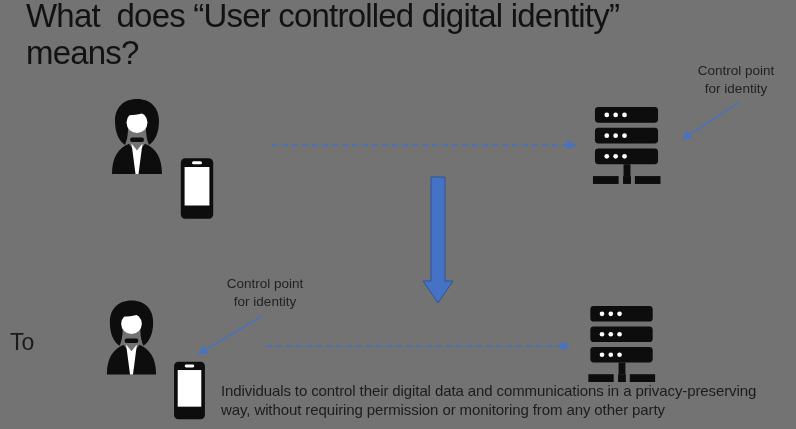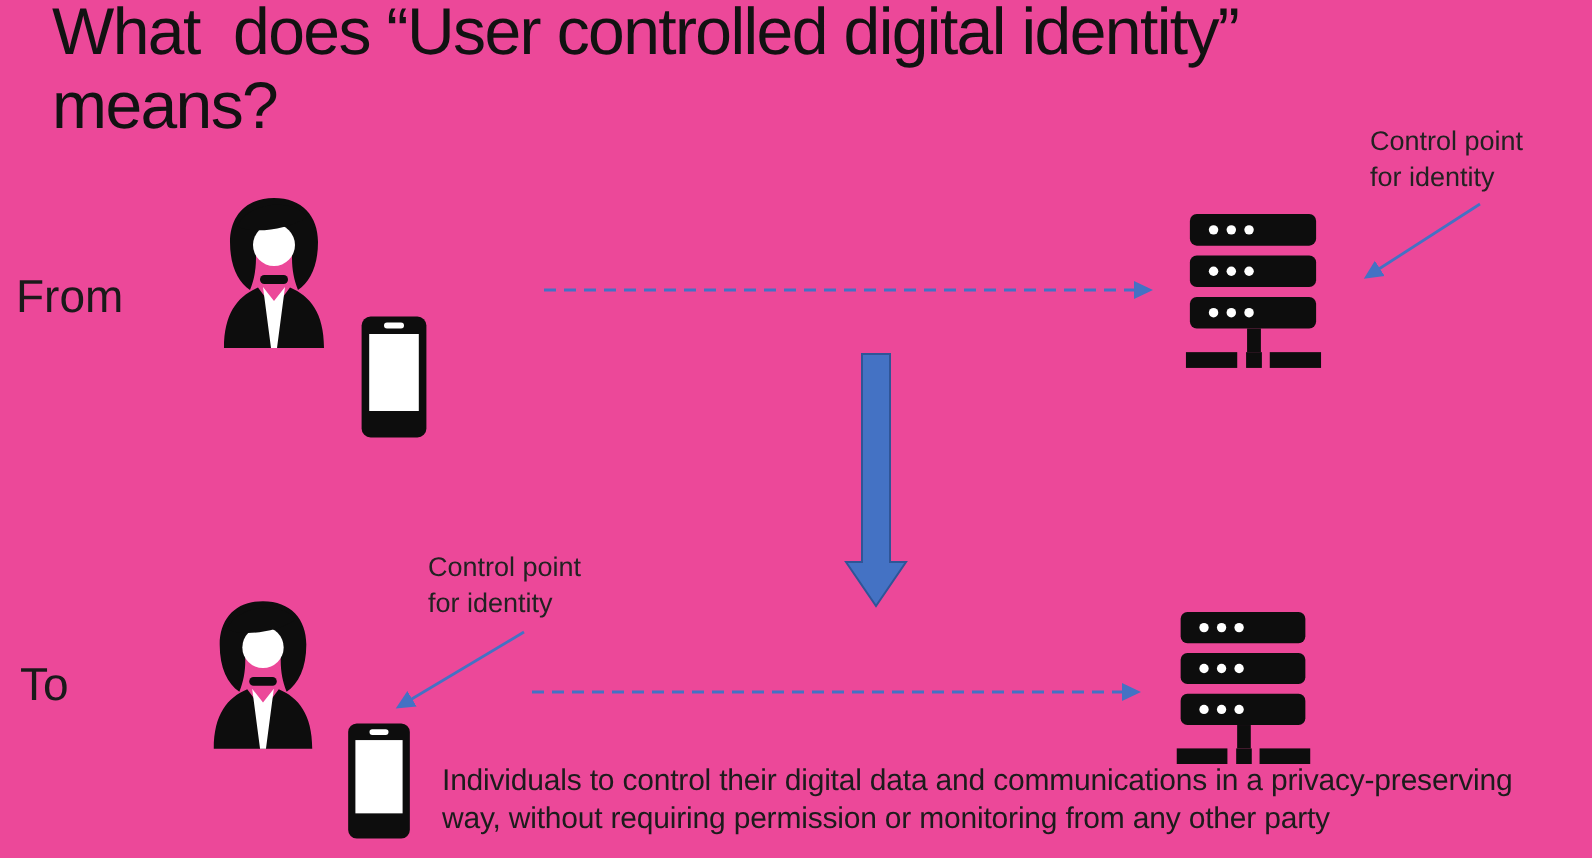--- a/index.html
+++ b/index.html
@@ -1,28 +1,28 @@
 <!DOCTYPE html>
 <html style="--blue: #4472C4; --arrow-fill: #4472C4; --arrow-border: #2F5597; --ink: #0D0D0D; --text: #151515;"><head>
 <meta charset="utf-8">
 <style>
   html,body{margin:0;padding:0;background:#fff;}
   .slide{
-    position:relative;width:796px;height:429px;background:#ec4899;
+    position:relative;width:796px;height:429px;background:#737373;
     font-family:"Liberation Sans", sans-serif;overflow:hidden;color:var(--text,#151515);
   }
   .abs{position:absolute;}
   .title{
     left:26px;top:-2px;width:750px;margin:0;
     font-size:33px;font-weight:400;line-height:1.12;letter-spacing:-0.8px;
     color:#121212;white-space:pre-wrap;
   }
   .side-label{font-size:23px;color:#1a1a1a;}
   .caption{
-    font-size:13px;color:#222;line-height:1.4;white-space:pre-line;
+    font-size:13px;color:#222;text-align:center;line-height:1.4;white-space:pre-line;
   }
   .server-caption{font-size:12.5px;line-height:1.35;}
   .cp-caption{font-size:13.5px;line-height:1.35;}
   .desc{
     font-size:15px;color:#1c1c1c;line-height:1.28;letter-spacing:-0.1px;
     white-space:pre-line;width:585px;
   }
   .icon{color:var(--ink,#0d0d0d);display:block;}
   .connectors{left:0;top:0;pointer-events:none;}
   .dash{stroke:var(--blue,#4472C4);stroke-width:1.6;stroke-dasharray:6 4;fill:none;}
@@ -31,21 +31,20 @@
   .bigarrow{fill:var(--arrow-fill,#4472C4);stroke:var(--arrow-border,#2F5597);stroke-width:1;}
 </style>
 </head>
 <body>
 
 <div class="slide">
 
   <h1 class="abs title">What  does “User controlled digital identity”
 means?</h1>
 
-  <div class="abs side-label" style="left:8px;top:135px">From</div>
 
   <svg class="abs icon" style="left:105px;top:98px" width="64" height="76" viewBox="0 0 64 76" aria-hidden="true">
     <g fill="currentColor">
       <path d="M32,1 C18,1 10,10 10,23 C10,35 14,43 20,47 C22,42 23,37 23,31 C23,25 24,20 26,17 L38,17 C40,20 41,25 41,31 C41,37 42,42 44,47 C50,43 54,35 54,23 C54,10 46,1 32,1 Z"></path>
       <circle cx="32" cy="24.5" r="10.5" fill="#fff"></circle>
       <path d="M13.5,15 C20,19 38,17.5 48.5,10.5 C43,1.5 20,2 13.5,15 Z"></path>
       <rect x="25" y="39.5" width="14" height="4.5" rx="2.2"></rect>
       <path d="M7,76 C7,58.5 14,50 24,45.8 L32,56.5 L40,45.8 C50,50 57,58.5 57,76 Z"></path>
       <path d="M26.5,45.5 L32,52.5 L37.5,45.5 L33.5,76 L30.5,76 Z" fill="#fff"></path>
     </g>

